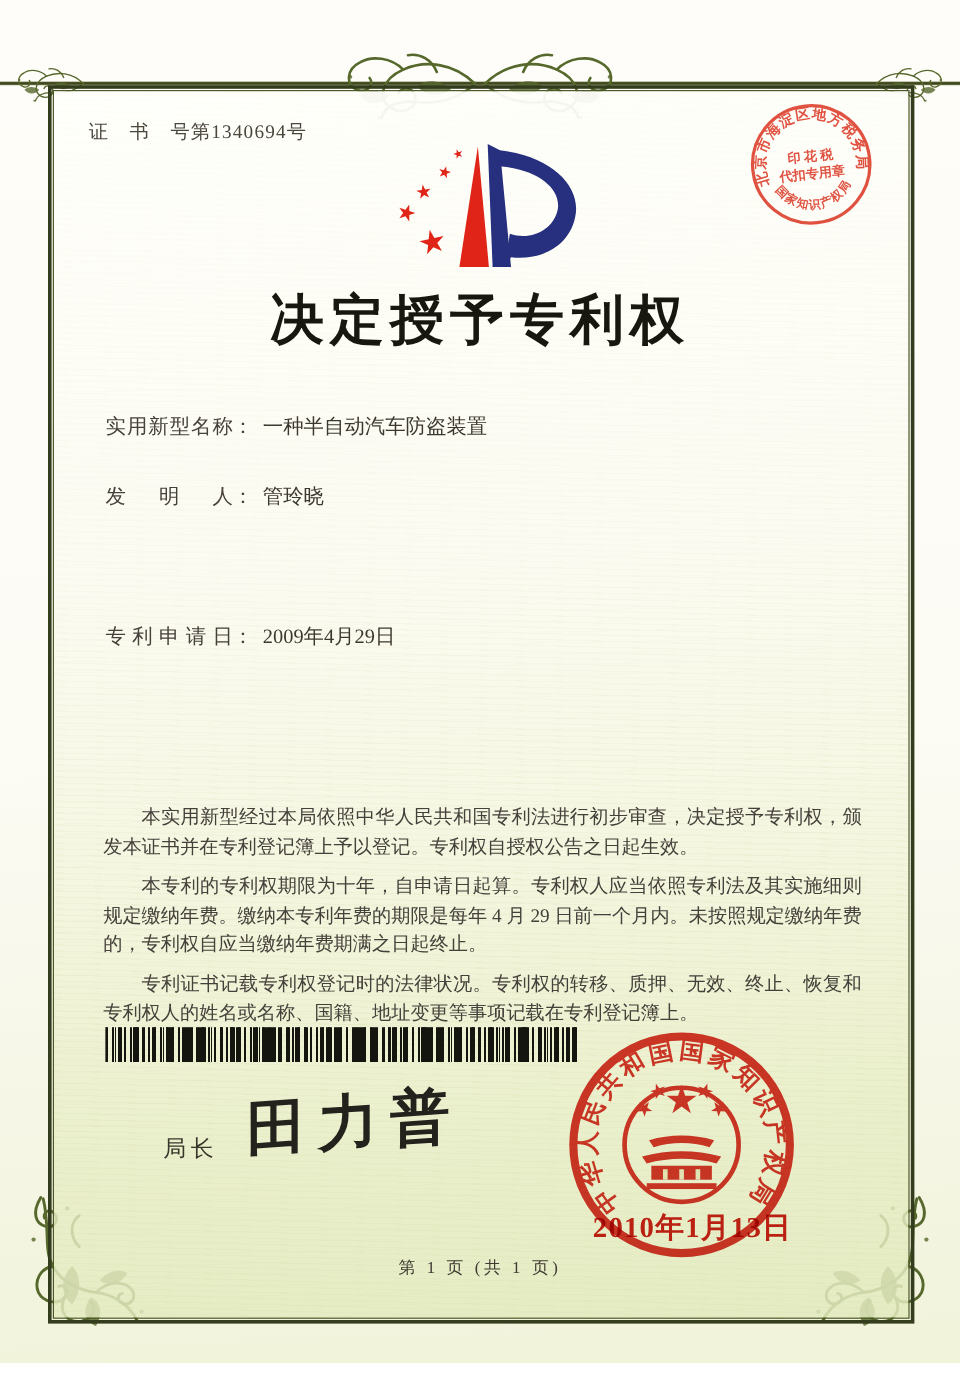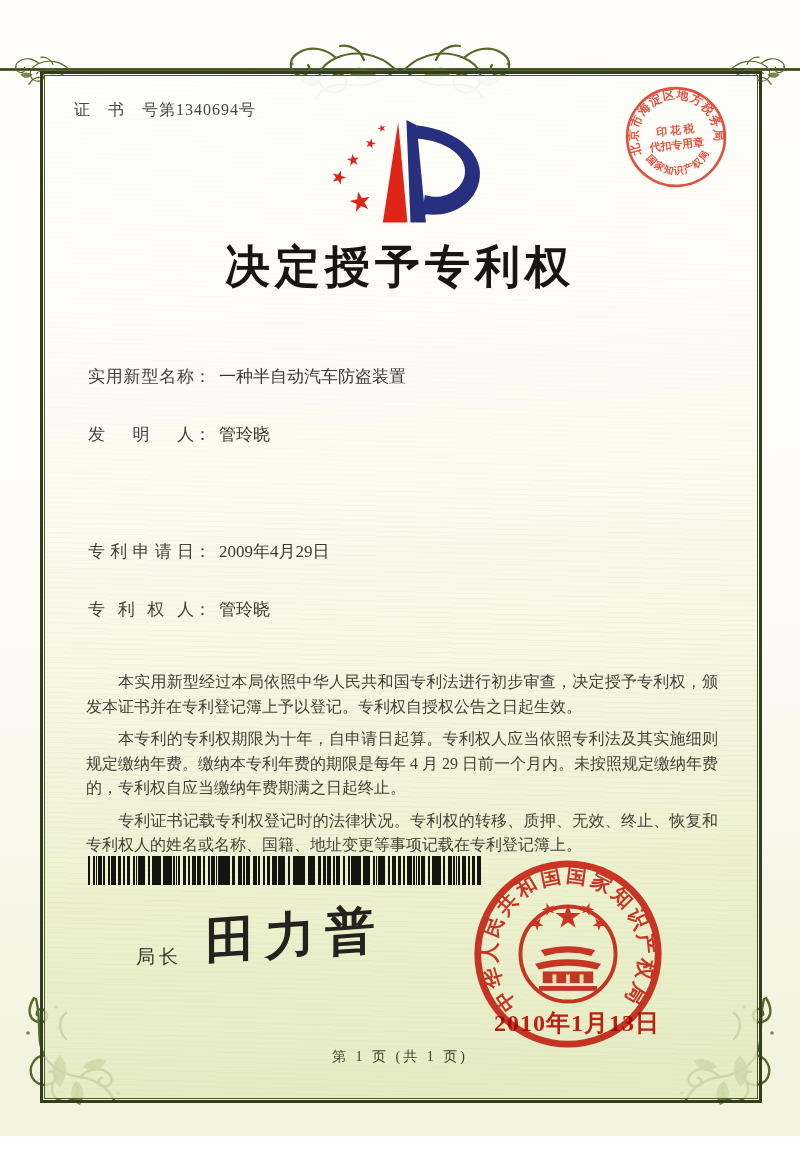--- a/index.html
+++ b/index.html
@@ -27,21 +27,21 @@
   .orn { position:absolute; color:#57682c; }
   
   .cert-no { position:absolute; left:74px; top:100px; font-size:16px; letter-spacing:1px; color:#4b463c; }
   .logo { position:absolute; left:323px; top:116px; width:175px; height:125px; }
   .tax-stamp { position:absolute; left:624px; top:85px; width:104px; height:104px;
     transform:rotate(-6deg); opacity:.88; mix-blend-mode:multiply; }
   .title { position:absolute; left:0; top:237px; width:100%; text-align:center;
     font-size:45px; font-weight:700; letter-spacing:5px; color:#17170f; }
   
   .field-row { position:absolute; left:88px; font-size:17px; color:#45403a; white-space:nowrap; }
-  .f-label { display:inline-block; width:106px; text-align:justify; text-align-last:justify; vertical-align:bottom;margin-top:21px; }
+  .f-label { display:inline-block; width:106px; text-align:justify; text-align-last:justify; vertical-align:bottom; }
   .f-colon { display:inline-block; margin-right:8px; }
   .f-value { color:#3c382f; }
   
   .body-text { position:absolute; left:86px; top:670px; width:632px; }
   .body-text p { font-size:16px; line-height:24.5px; text-align:justify;
     text-indent:32px; margin-bottom:8px; color:#44403a; }
   
   .barcode { position:absolute; left:88px; top:856px; width:394px; height:29px;
     background-image:
       repeating-linear-gradient(90deg,#15150f 0 2px,transparent 2px 5px),
@@ -170,23 +170,20 @@
   <div class="title">决定授予专利权</div>
 
   <div class="field-row" style="top:344px">
     <span class="f-label">实用新型名称</span><span class="f-colon">：</span><span class="f-value">一种半自动汽车防盗装置</span>
   </div>
   <div class="field-row" style="top:402px">
     <span class="f-label">发明人</span><span class="f-colon">：</span><span class="f-value">管玲晓</span>
   </div>
   <div class="field-row" style="top:519px">
     <span class="f-label">专利申请日</span><span class="f-colon">：</span><span class="f-value">2009年4月29日</span>
-  </div>
-  <div class="field-row" style="top:577px">
-    <span class="f-label">专利权人</span><span class="f-colon">：</span><span class="f-value">管玲晓</span>
   </div>
 
   <div class="body-text">
     <p>本实用新型经过本局依照中华人民共和国专利法进行初步审查，决定授予专利权，颁发本证书并在专利登记簿上予以登记。专利权自授权公告之日起生效。</p>
     <p>本专利的专利权期限为十年，自申请日起算。专利权人应当依照专利法及其实施细则规定缴纳年费。缴纳本专利年费的期限是每年 4 月 29 日前一个月内。未按照规定缴纳年费的，专利权自应当缴纳年费期满之日起终止。</p>
     <p>专利证书记载专利权登记时的法律状况。专利权的转移、质押、无效、终止、恢复和专利权人的姓名或名称、国籍、地址变更等事项记载在专利登记簿上。</p>
   </div>
 
   <div class="barcode"></div>
 

